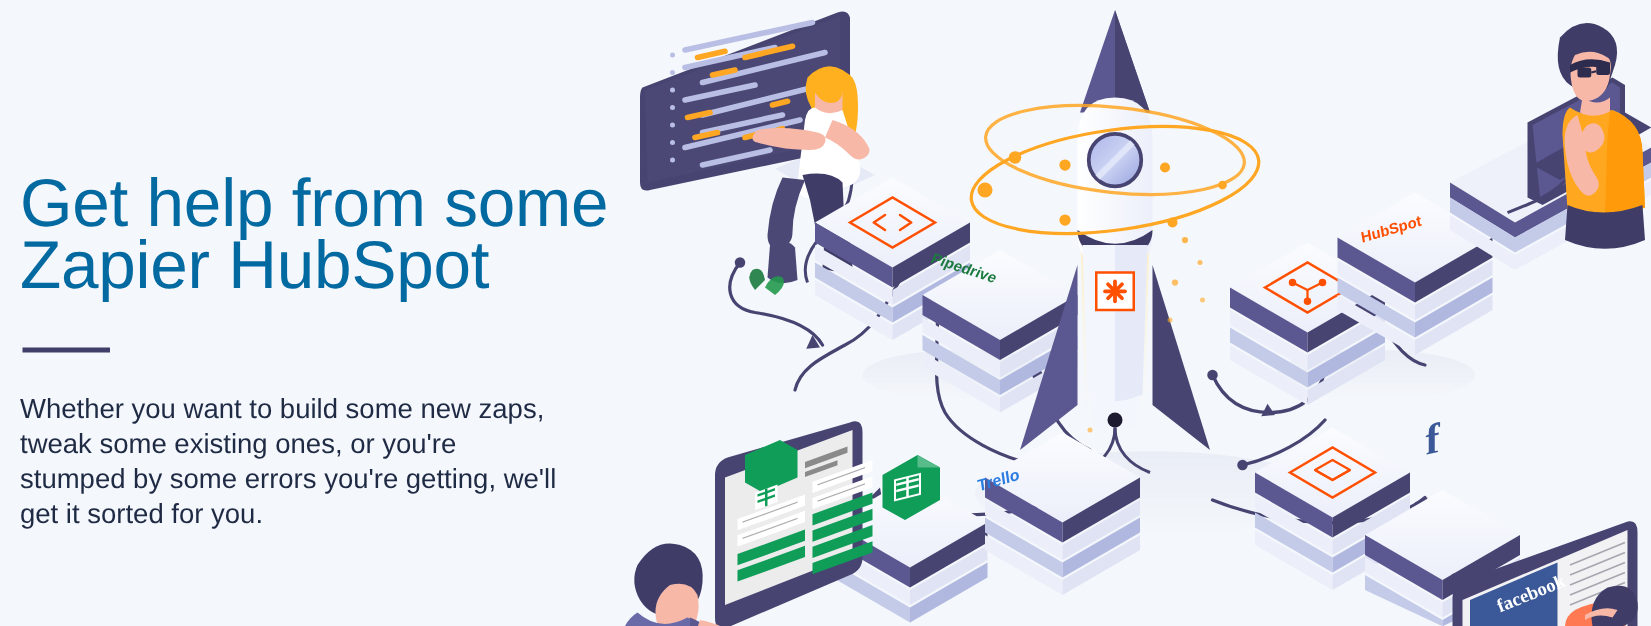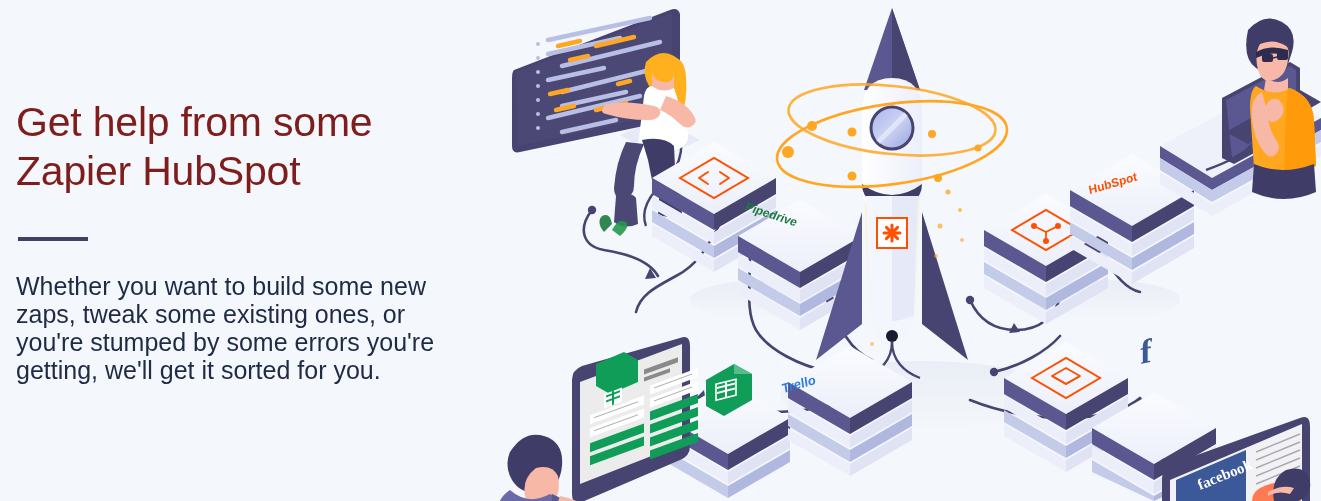--- a/index.html
+++ b/index.html
@@ -7,30 +7,31 @@
   body {
     background:#f4f7fb;
     font-family:"Liberation Sans", sans-serif;
     position:relative;
   }
   .hero { position:absolute; inset:0; display:flex; }
 
   
   .copy { width:520px; padding:98px 0 0 16px; flex:none; position:relative; z-index:5; }
   .headline {
-    font-size:41px;
+    font-size:54px;
     line-height:49px;
     font-weight:300;
     letter-spacing:-0.2px;
-    color:#7f1d1d;
+    color:#0369a1;
+    margin-top:41px;
   }
   .headline .l2 { display:block; }
   .rule { width:70px; height:4px; background:#403f6a; margin:41px 0 31px 2px; }
   .subcopy {
-    font-size:25px;
+    font-size:22px;
     line-height:28px;
     font-weight:400;
     color:#1f2a44;
     max-width:436px;
   }
 
   
   .art { position:absolute; left:500px; top:0; width:821px; height:501px; }
   .art svg { display:block; width:821px; height:501px; }
 </style>

